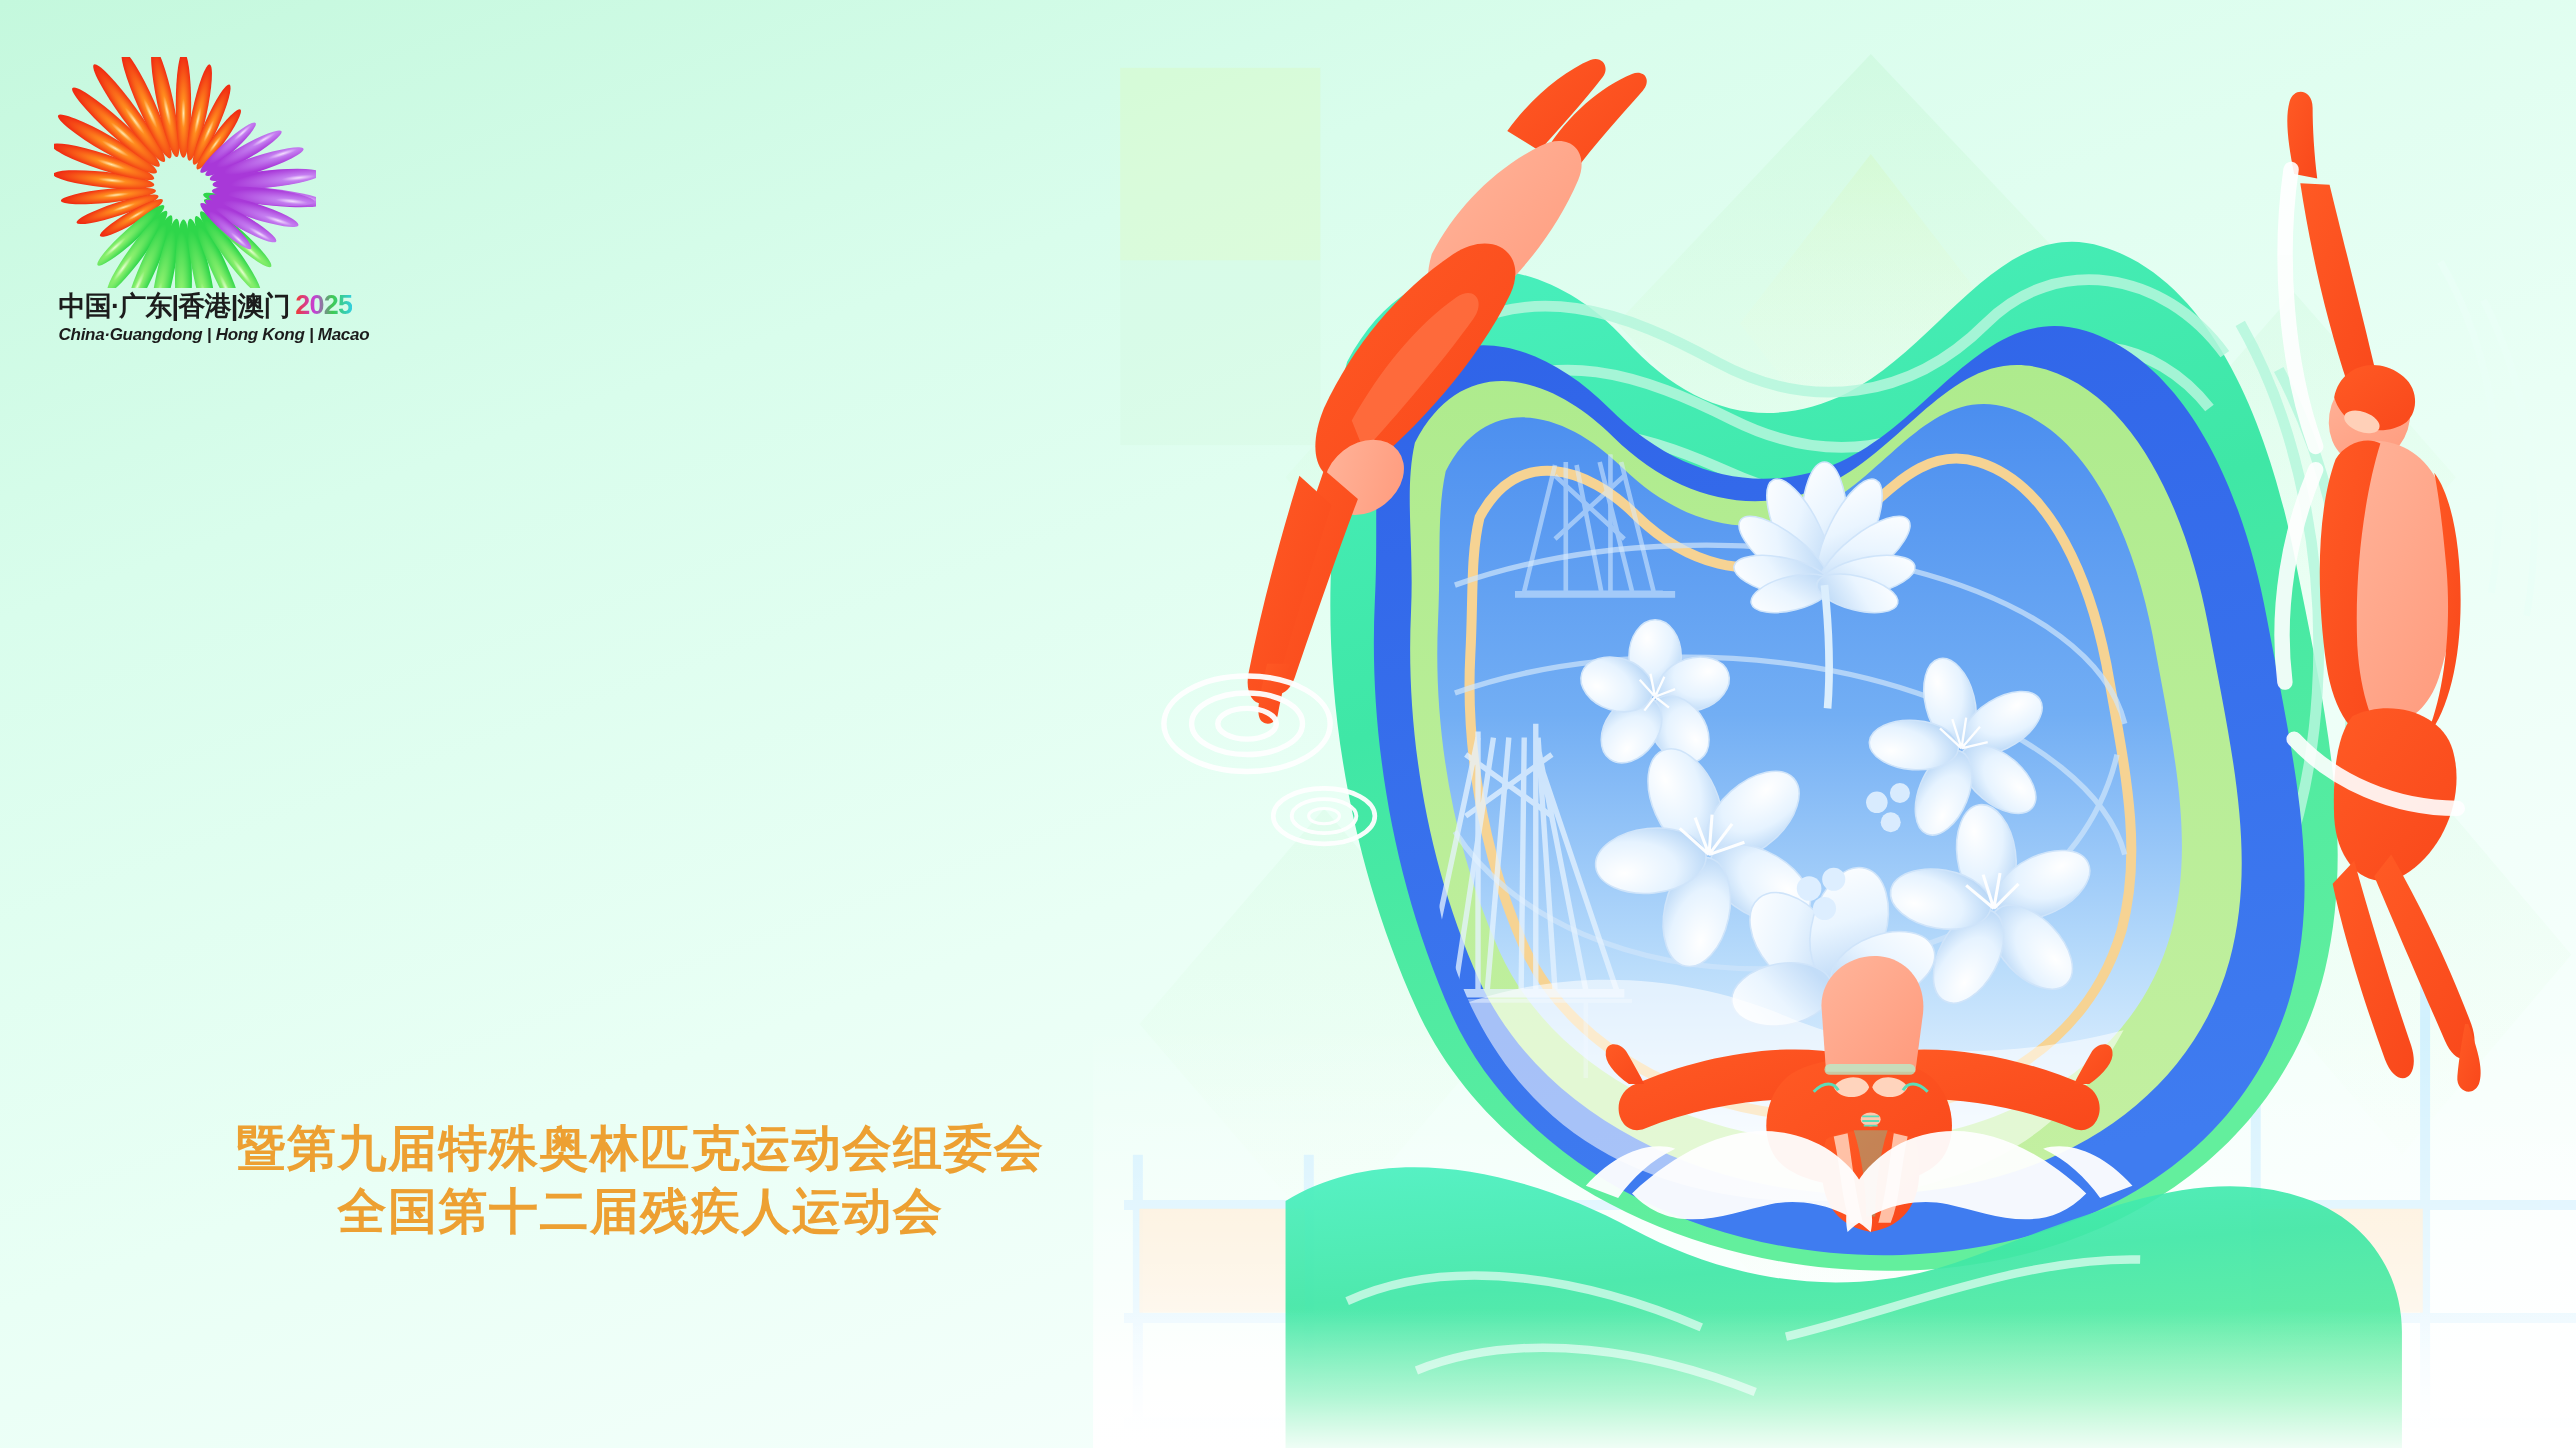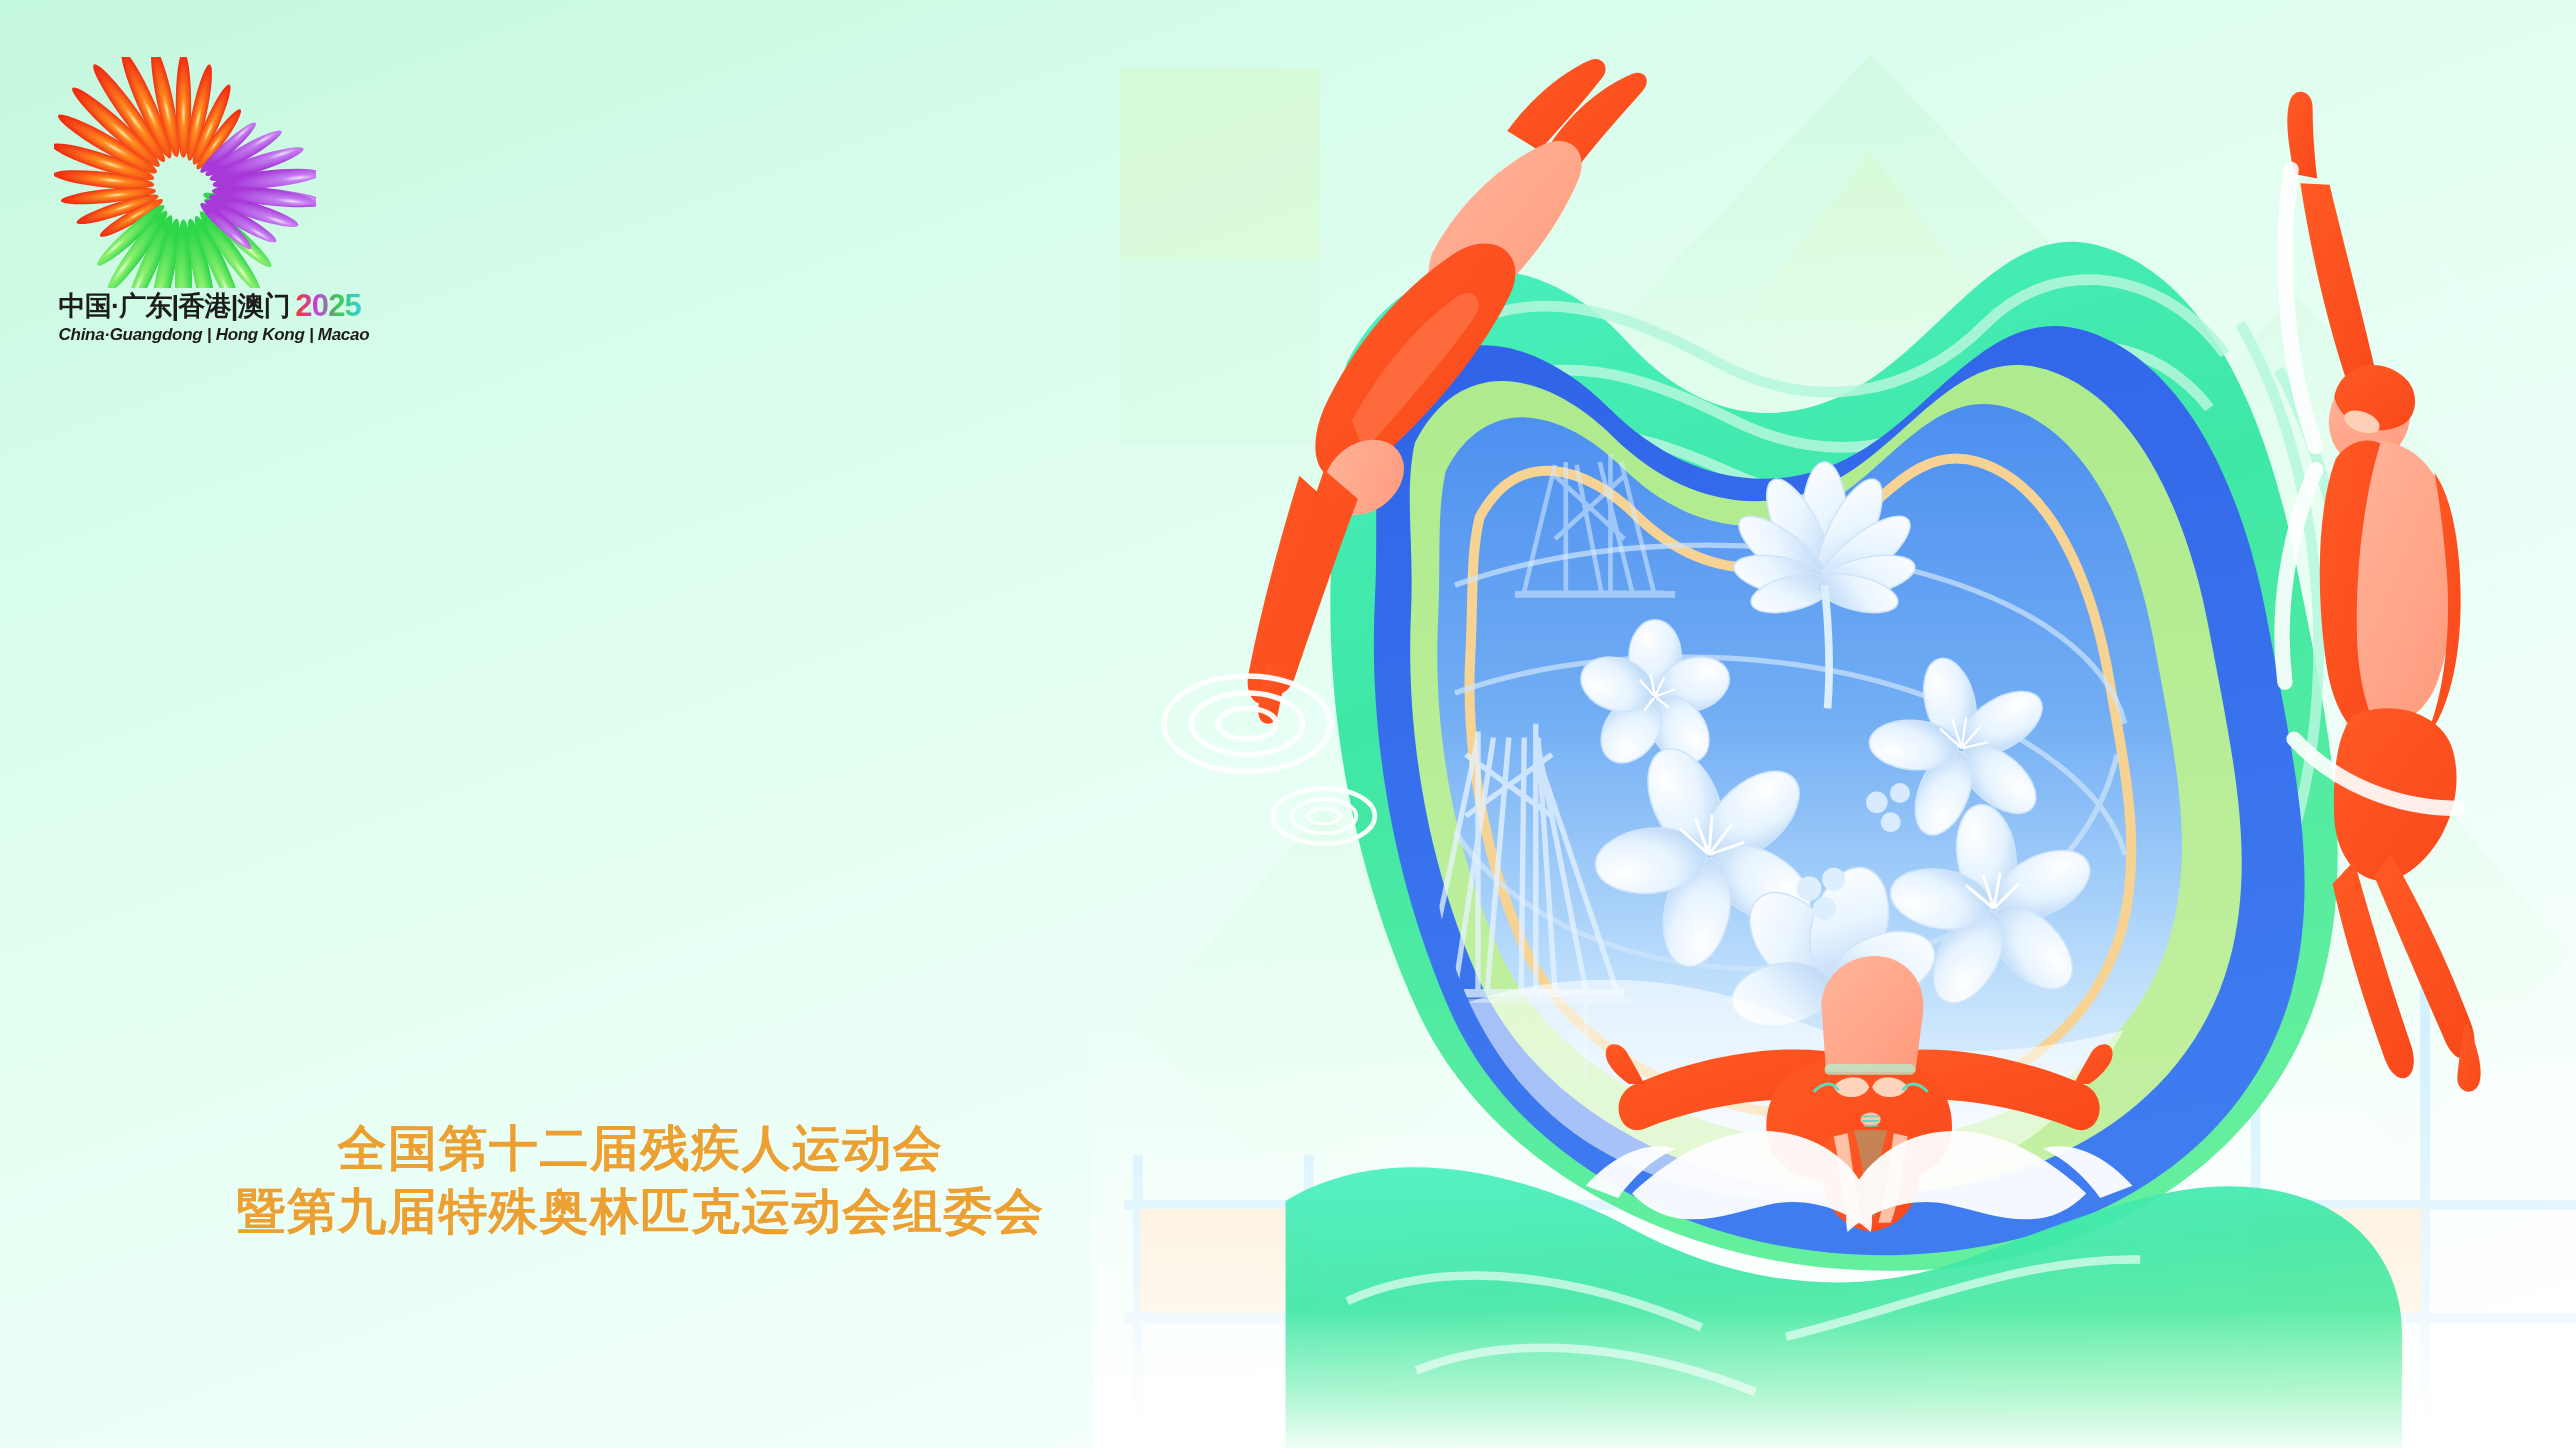--- a/index.html
+++ b/index.html
@@ -17,21 +17,21 @@
   
   .left-col{position:absolute;left:0;top:0;width:1124px;height:1449px;margin-top:28px;}
 
   
   .emblem{position:absolute;left:54px;top:29px;width:262px;height:308px;}
   .emblem-burst{position:absolute;left:0;top:0;width:262px;height:231px;}
   .emblem-cn{position:absolute;left:4.6px;top:231px;width:254px;height:35px;
     display:flex;align-items:center;}
   .emblem-cn-txt{font-size:27px;font-weight:bold;color:#1c1c1c;letter-spacing:-0.8px;
     font-family:"Liberation Sans",sans-serif;white-space:nowrap;}
-  .emblem-year{font-size:31px;font-weight:bold;margin-left:5.4px;letter-spacing:-0.8px;
+  .emblem-year{font-size:27px;font-weight:bold;margin-left:5.4px;letter-spacing:-0.8px;
     background:linear-gradient(90deg,#ef3b2c 0%,#c540d8 34%,#3ecb52 66%,#33cfe0 100%);
     -webkit-background-clip:text;background-clip:text;color:transparent;}
   .emblem-en{position:absolute;left:4.6px;top:268px;width:262px;
     font-size:17px;font-weight:bold;font-style:italic;color:#1c1c1c;white-space:nowrap;
     letter-spacing:-0.3px;}
 
   
   .headline{position:absolute;left:217px;top:465px;width:847px;}
   .hl-line{font-size:146px;line-height:1.14;font-weight:bold;white-space:nowrap;
     letter-spacing:4.6px;
@@ -244,22 +244,22 @@
       </svg>
       <div class="emblem-cn">
         <span class="emblem-cn-txt">中国·广东|香港|澳门</span>
         <span class="emblem-year">2025</span>
       </div>
       <div class="emblem-en">China·Guangdong | Hong Kong | Macao</div>
     </div>
 
 
     <div class="subtext">
+      <div class="sub-line">暨第九届特殊奥林匹克运动会组委会</div>
       <div class="sub-line">全国第十二届残疾人运动会</div>
-      <div class="sub-line">暨第九届特殊奥林匹克运动会组委会</div>
     </div>
   </div>
 
   <div class="art">
   <svg viewBox="0 0 1926 1882" width="1483" height="1449">
     <defs>
       <linearGradient id="mint" x1="0" y1="0" x2="0.3" y2="1">
         <stop offset="0" stop-color="#49f0c0"></stop>
             <stop offset=".45" stop-color="#3fe7a6"></stop>
         <stop offset="1" stop-color="#63ef9d"></stop>

